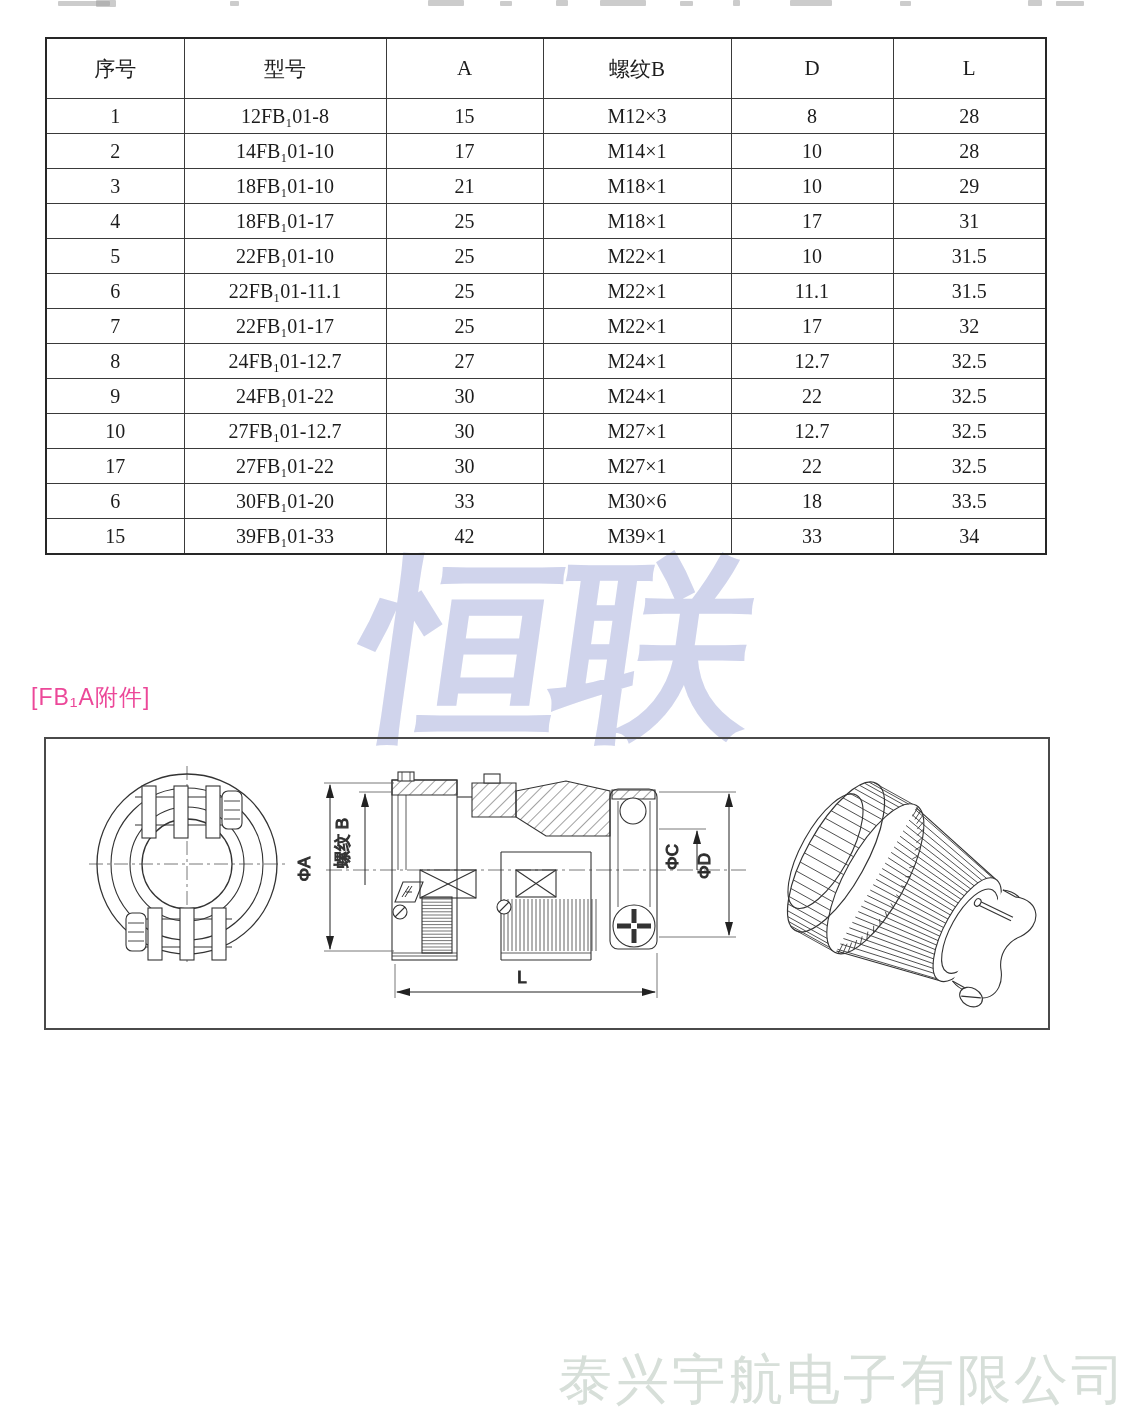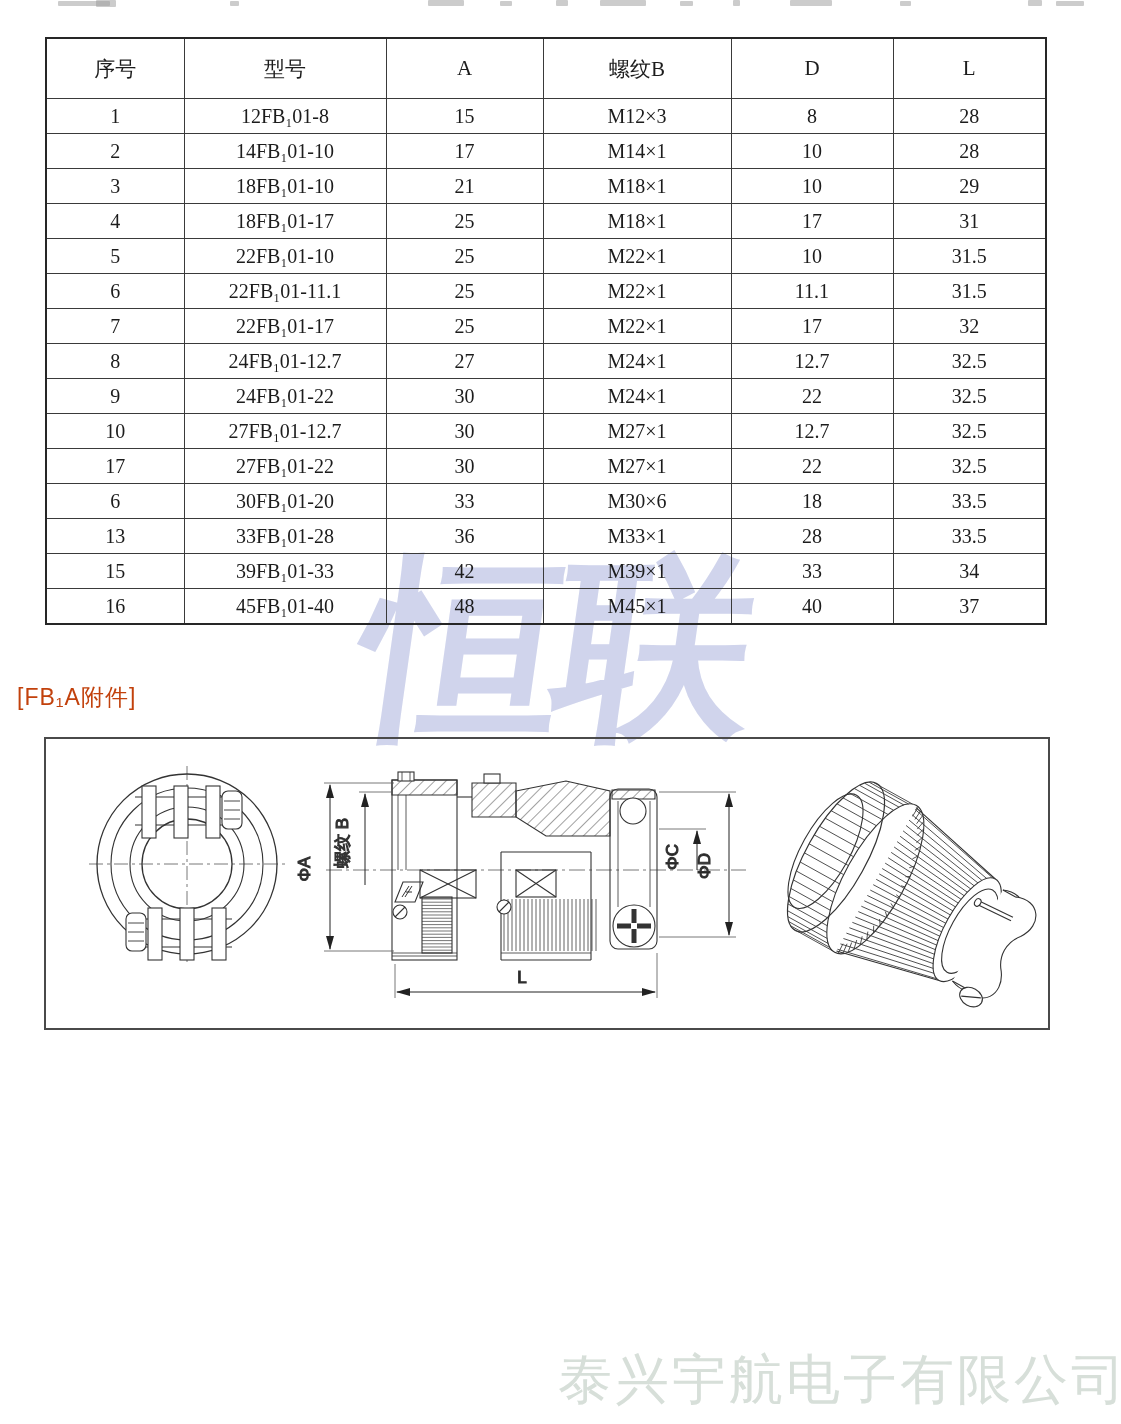--- a/index.html
+++ b/index.html
@@ -32,22 +32,22 @@
     font-weight:normal;background:transparent;
     font-family:"Liberation Serif","DejaVu Serif",serif;
   }
   table.spec{border:2px solid #262626;padding-left:20px;}
   table.spec th{height:57px;font-size:21px;}
   table.spec td{height:32px;font-size:20px;}
   col.c0{width:138px}col.c1{width:202px}col.c2{width:157px}
   col.c3{width:188px}col.c4{width:162px}col.c5{width:153px}
   
   .attach-label{
-    position:absolute;left:17px;top:682px;z-index:1;
-    font-size:23px;letter-spacing:1px;color:#c2410c;
+    position:absolute;left:31px;top:682px;z-index:1;
+    font-size:23px;letter-spacing:1px;color:#ec4899;
     font-family:"Liberation Sans","DejaVu Sans",sans-serif;
   }
   
   .drawing-box{
     position:absolute;left:44px;top:737px;width:1002px;height:289px;
     border:2px solid #4a4a4a;z-index:1;background:transparent;
   }
   .drawing-box svg{display:block;}
   text.dim{
     font-family:"Liberation Sans","DejaVu Sans",sans-serif;
@@ -187,42 +187,26 @@
         </tr>
         <tr>
           <td>6</td>
           <td>30FB₁01-20</td>
           <td>33</td>
           <td>M30×6</td>
           <td>18</td>
           <td>33.5</td>
         </tr>
         <tr>
-          <td>13</td>
-          <td>33FB₁01-28</td>
-          <td>36</td>
-          <td>M33×1</td>
-          <td>28</td>
-          <td>33.5</td>
-        </tr>
-        <tr>
           <td>15</td>
           <td>39FB₁01-33</td>
           <td>42</td>
           <td>M39×1</td>
           <td>33</td>
           <td>34</td>
-        </tr>
-        <tr>
-          <td>16</td>
-          <td>45FB₁01-40</td>
-          <td>48</td>
-          <td>M45×1</td>
-          <td>40</td>
-          <td>37</td>
         </tr>
       </tbody>
   </table>
 </div>
 
 <div class="attach-label">[FB₁A附件]</div>
 
 <div class="drawing-box">
 <svg width="1002" height="289" viewBox="0 0 1002 289" xmlns="http://www.w3.org/2000/svg" stroke="#333" fill="none" stroke-width="1.1">
   <defs>

